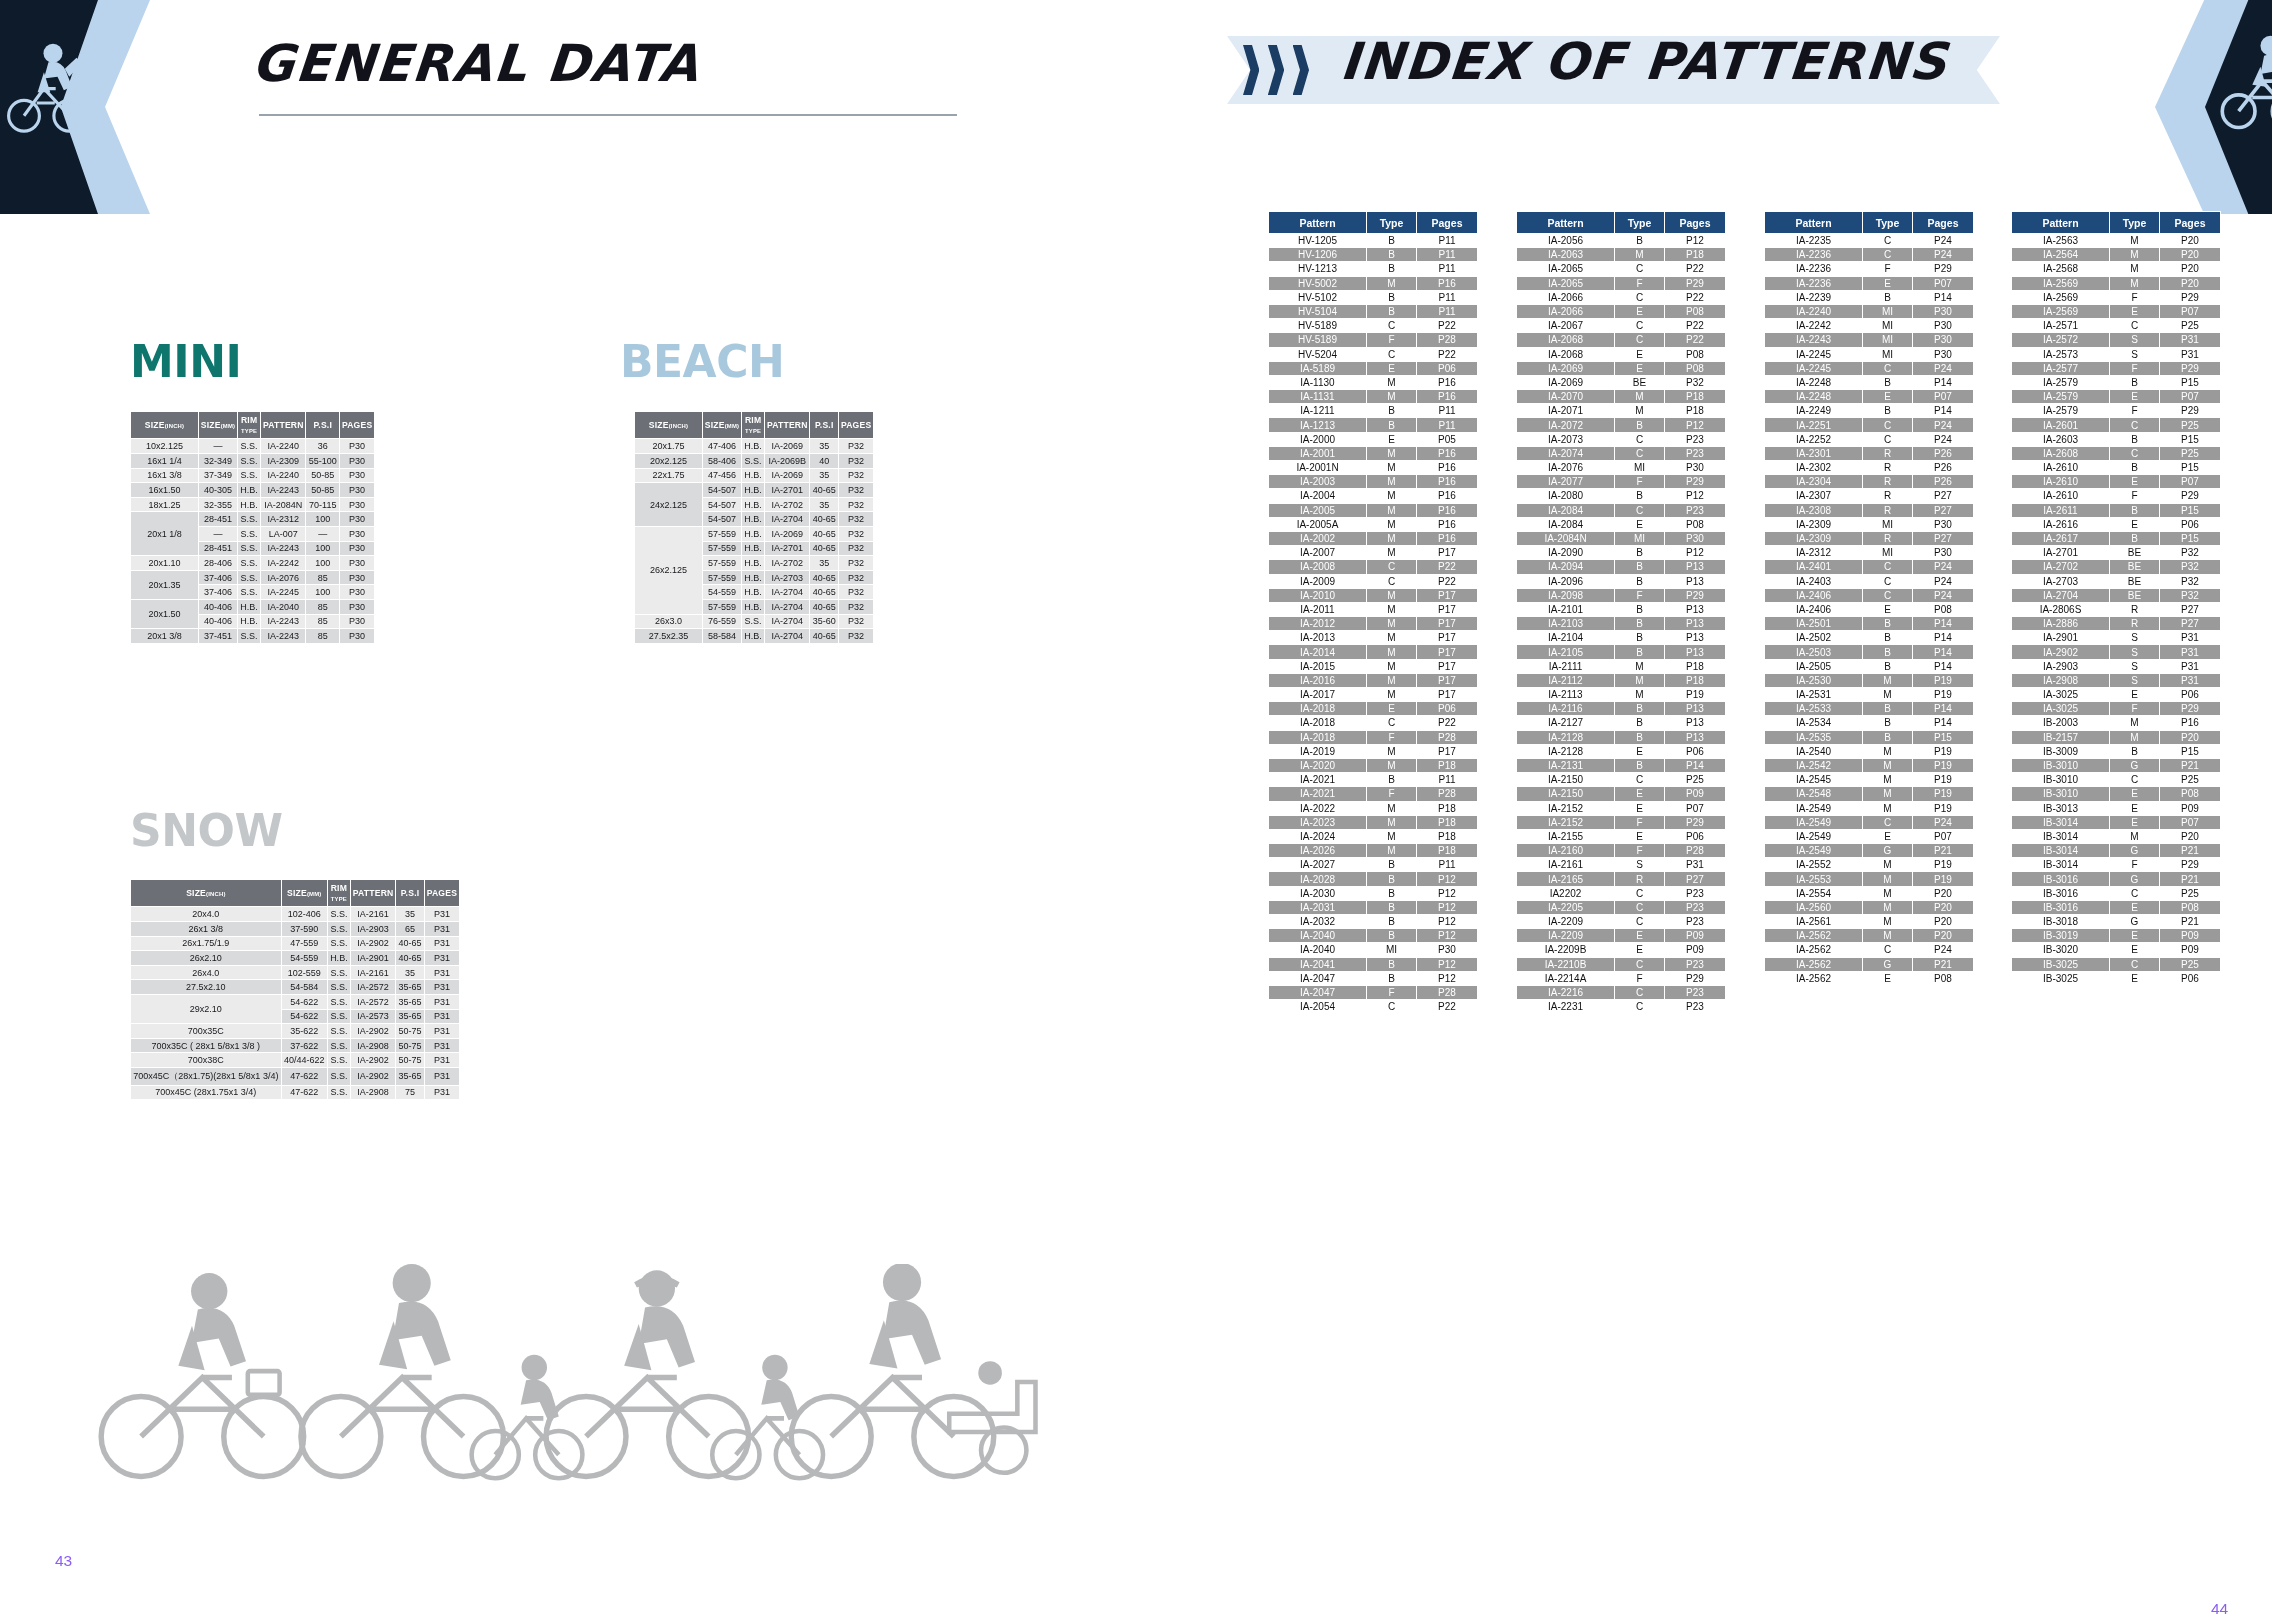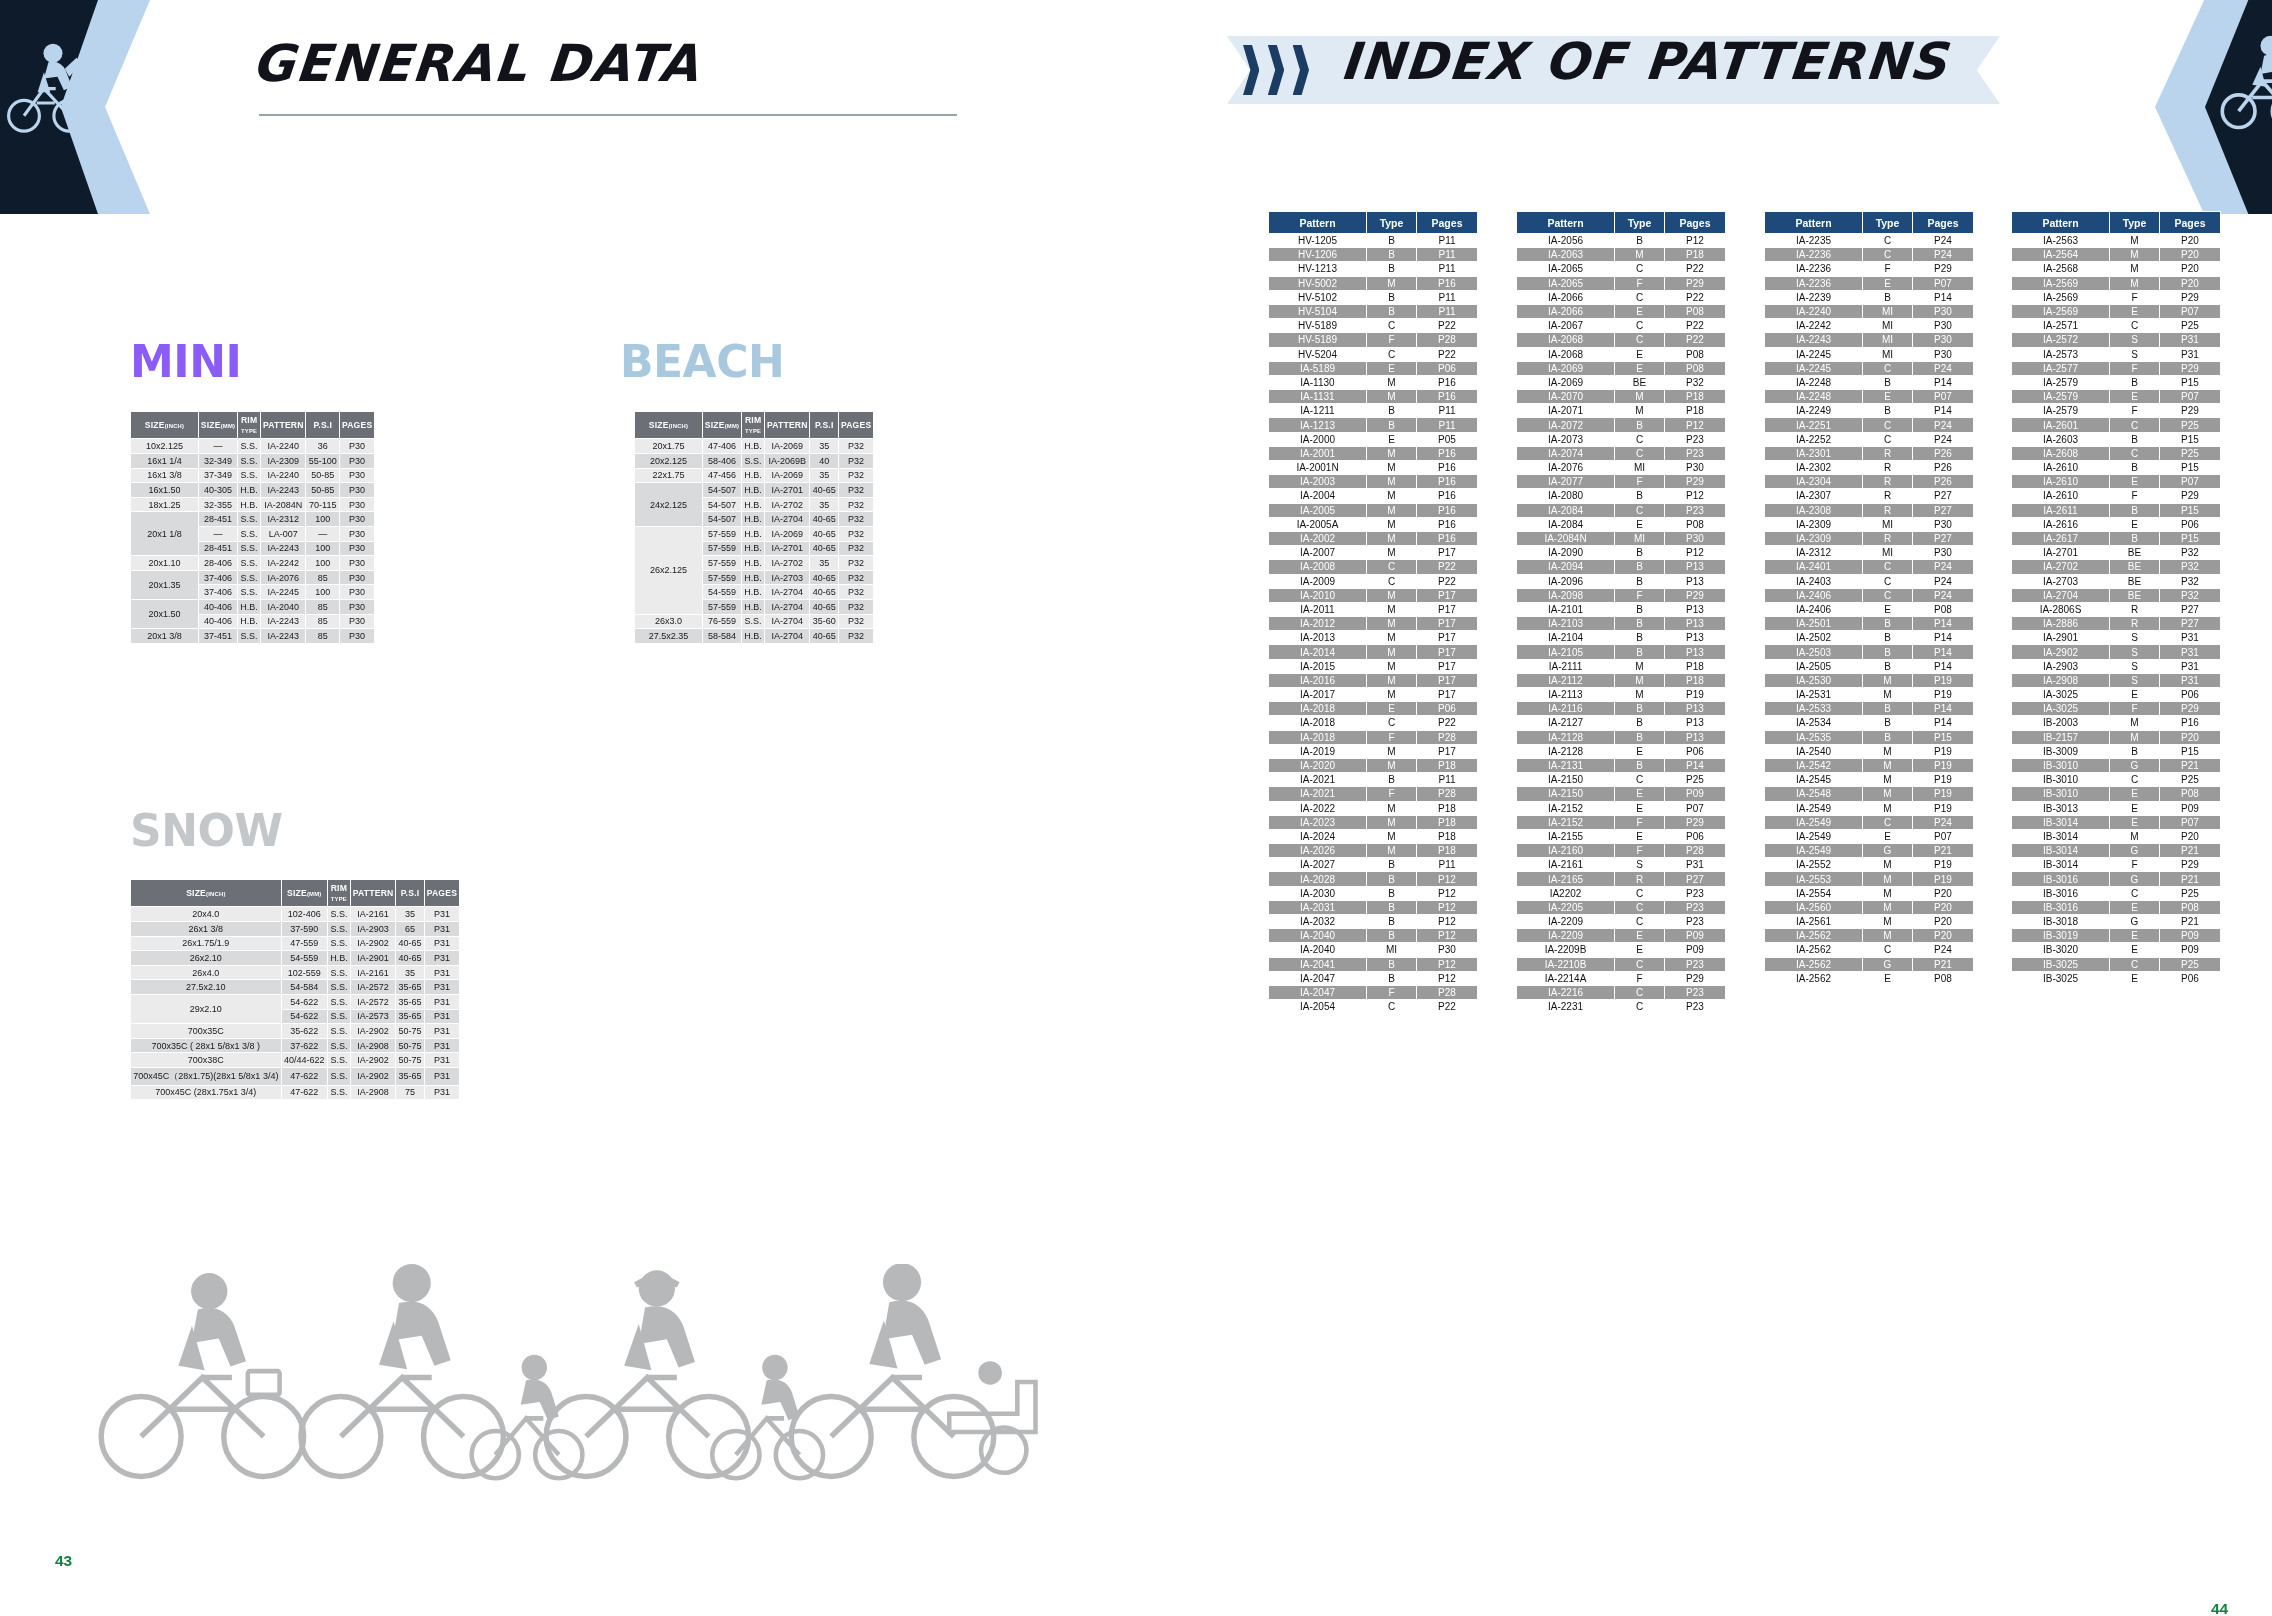--- a/index.html
+++ b/index.html
@@ -67,21 +67,21 @@
     position:absolute; left:1227px; top:36px; width:773px; height:68px;
     background:#dfeaf4; z-index:-1;
     clip-path: polygon(0 0, 100% 0, 97% 50%, 100% 100%, 0 100%, 3% 50%);
   }
 
   
   .sect-title {
     position:absolute; font-size:44px; font-weight:800;
     font-family:"DejaVu Sans", sans-serif; letter-spacing:-0.5px;
   }
-  #mini-title  { left:130px;  top:336px;  color:#8b5cf6; }
+  #mini-title  { left:130px;  top:336px;  color:#0f766e; }
   #beach-title { left:620px; top:336px;  color:#a8c8de; }
   #snow-title  { left:130px;  top:805px; color:#c3c7c9; }
 
   
   table.spec { position:absolute; border-collapse:collapse; }
   table.spec th {
     background:#6c6f75; color:#ffffff; font-size:8.6px; font-weight:700;
     padding:3.2px 1.8px; text-align:center; border:0.5px solid #ffffff;
     letter-spacing:0.2px;
   }
@@ -113,21 +113,21 @@
     font-size:10px; text-align:center; padding:1.1px 0;
     border:0.5px solid #ffffff; color:#111; white-space:nowrap;
   }
   table.idx th.c-pat, table.idx td.c-pat { width:98px; }
   table.idx th.c-typ, table.idx td.c-typ { width:50px; }
   table.idx th.c-pag, table.idx td.c-pag { width:61px; }
   table.idx tr.shade td { background:#9a9a9a; color:#ffffff; }
   table.idx tr.plain td { background:#ffffff; }
 
   
-  .pageno { position:absolute; font-size:15.5px; color:#15803d; font-weight:700; }
+  .pageno { position:absolute; font-size:15.5px; color:#8b5cf6; font-weight:400; }
   #pg-left  { left:55px;  top:1552px; }
   #pg-right { left:2211px; top:1600px; }
 
   
   #silhouette { position:absolute; left:86px; top:1264px; }
 </style>
 </head>
 <body>
 
 <div class="page">

